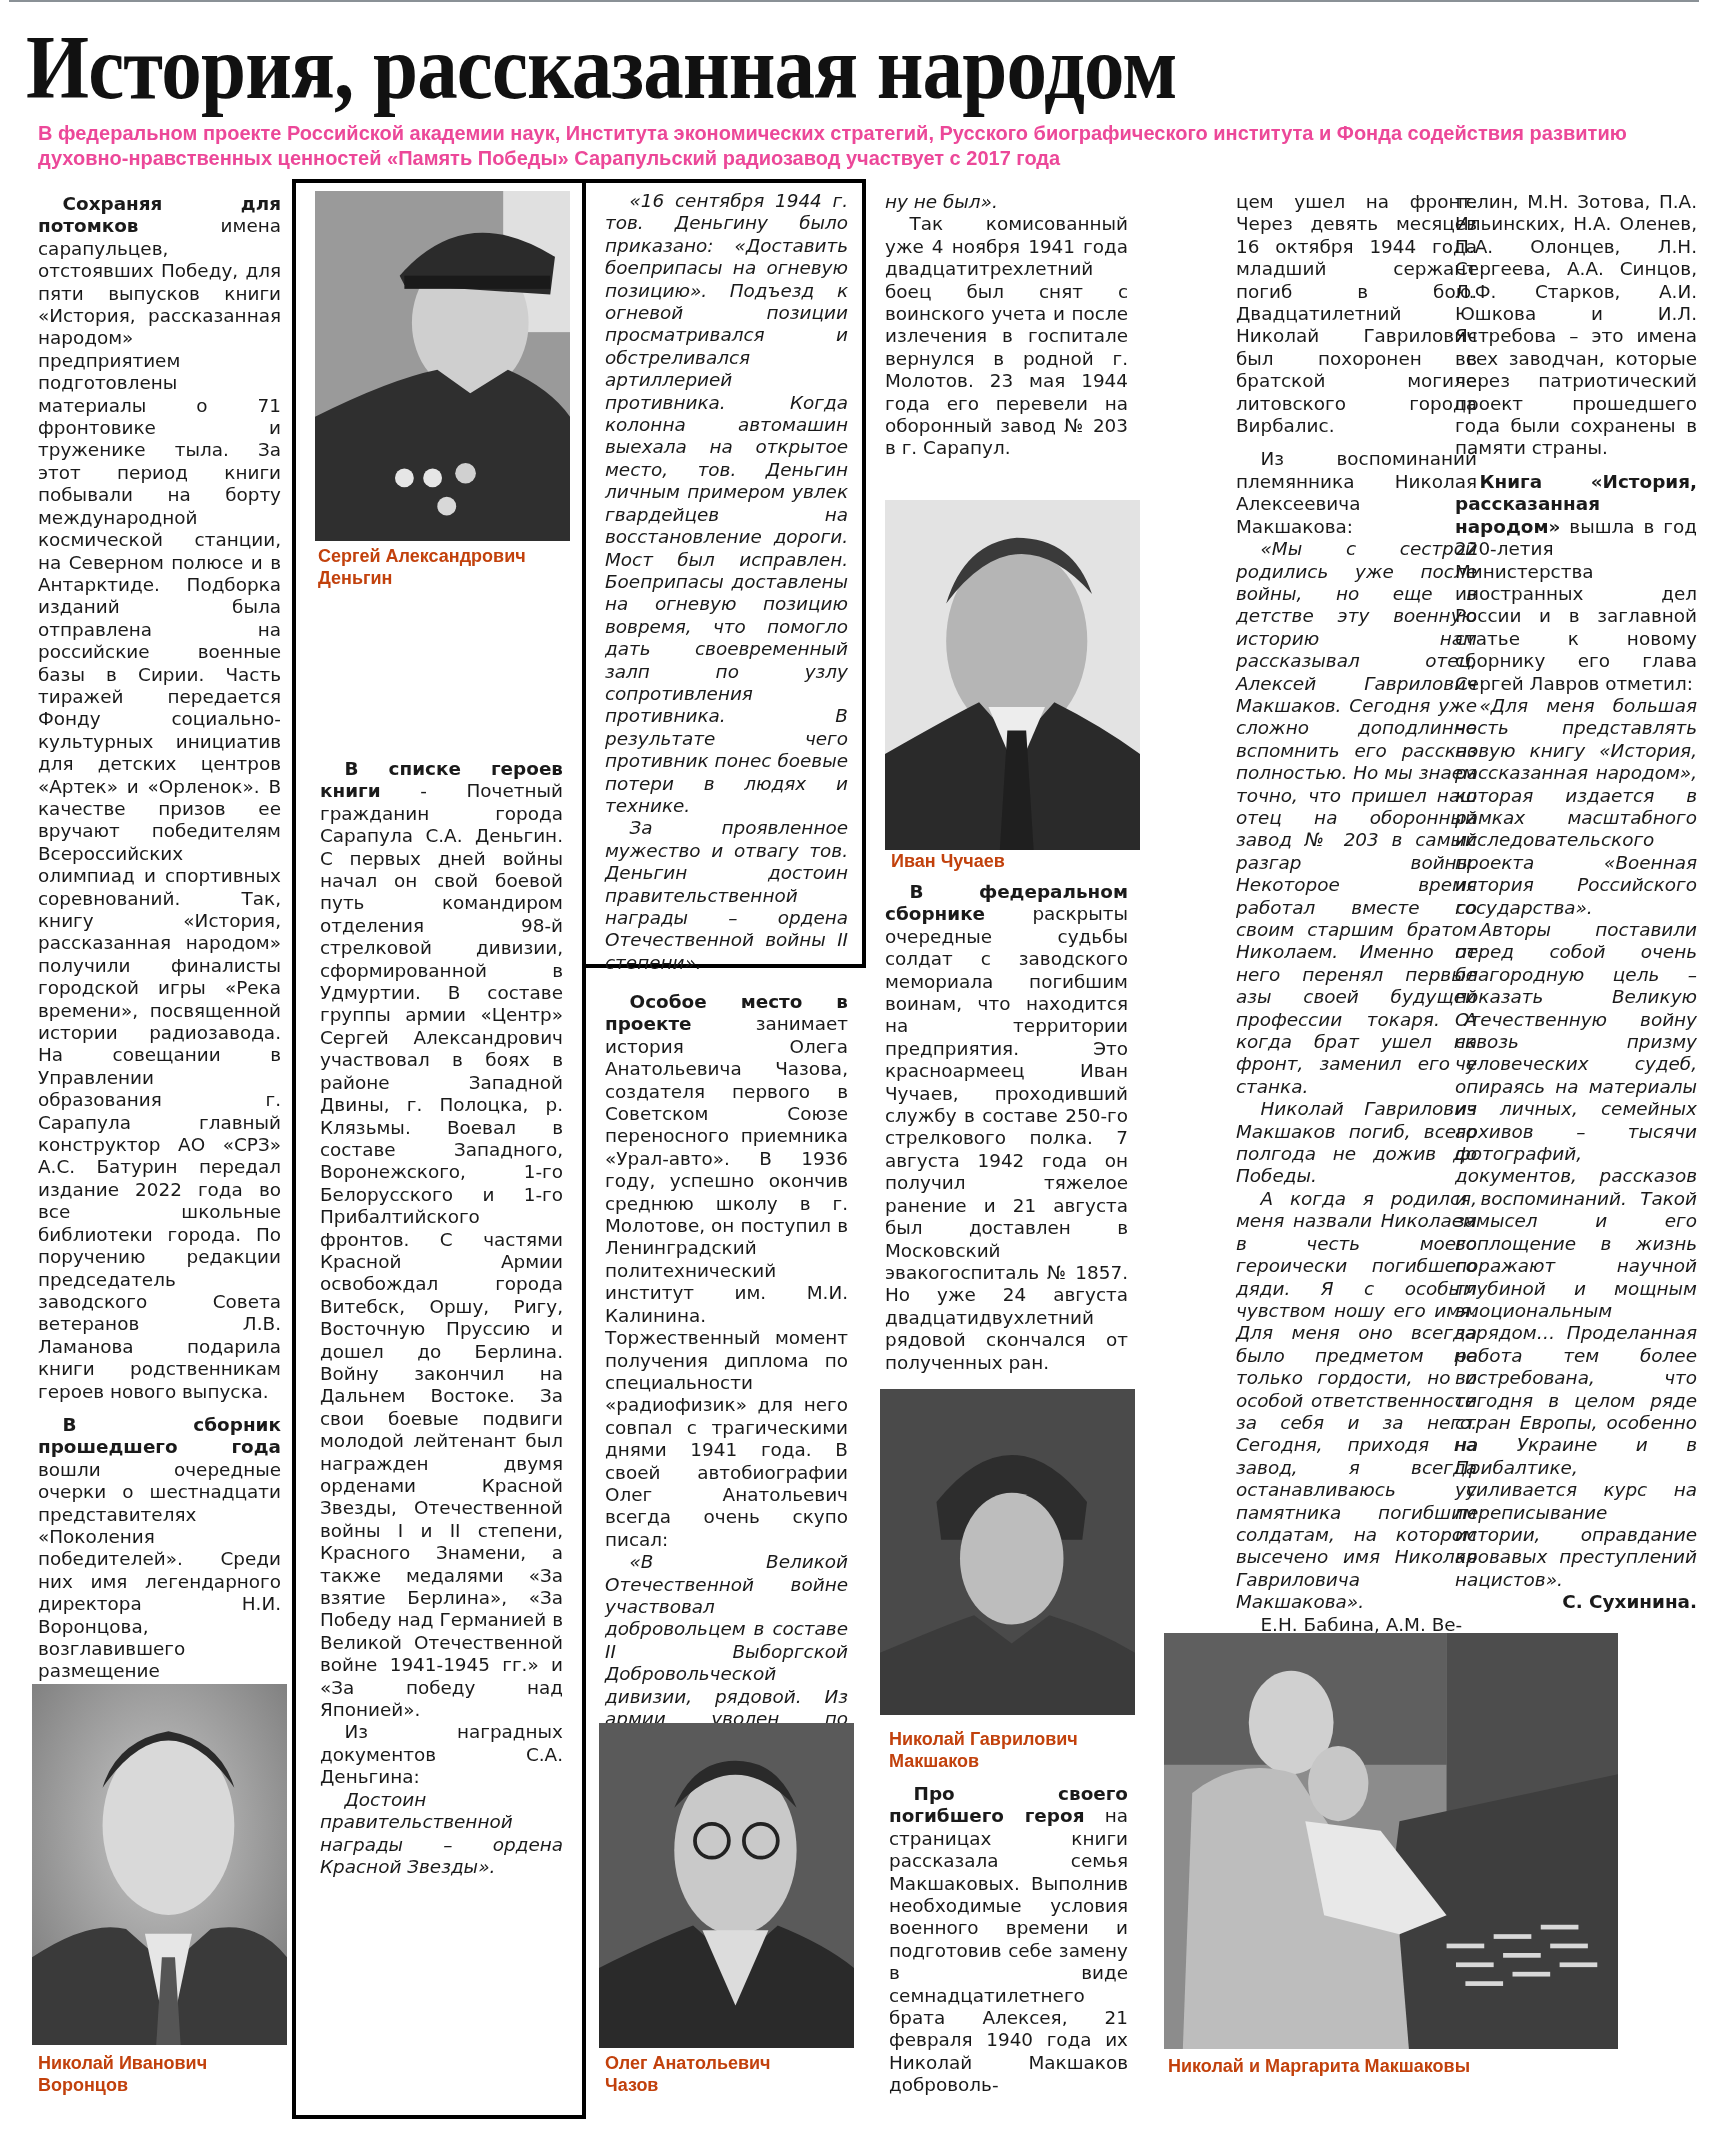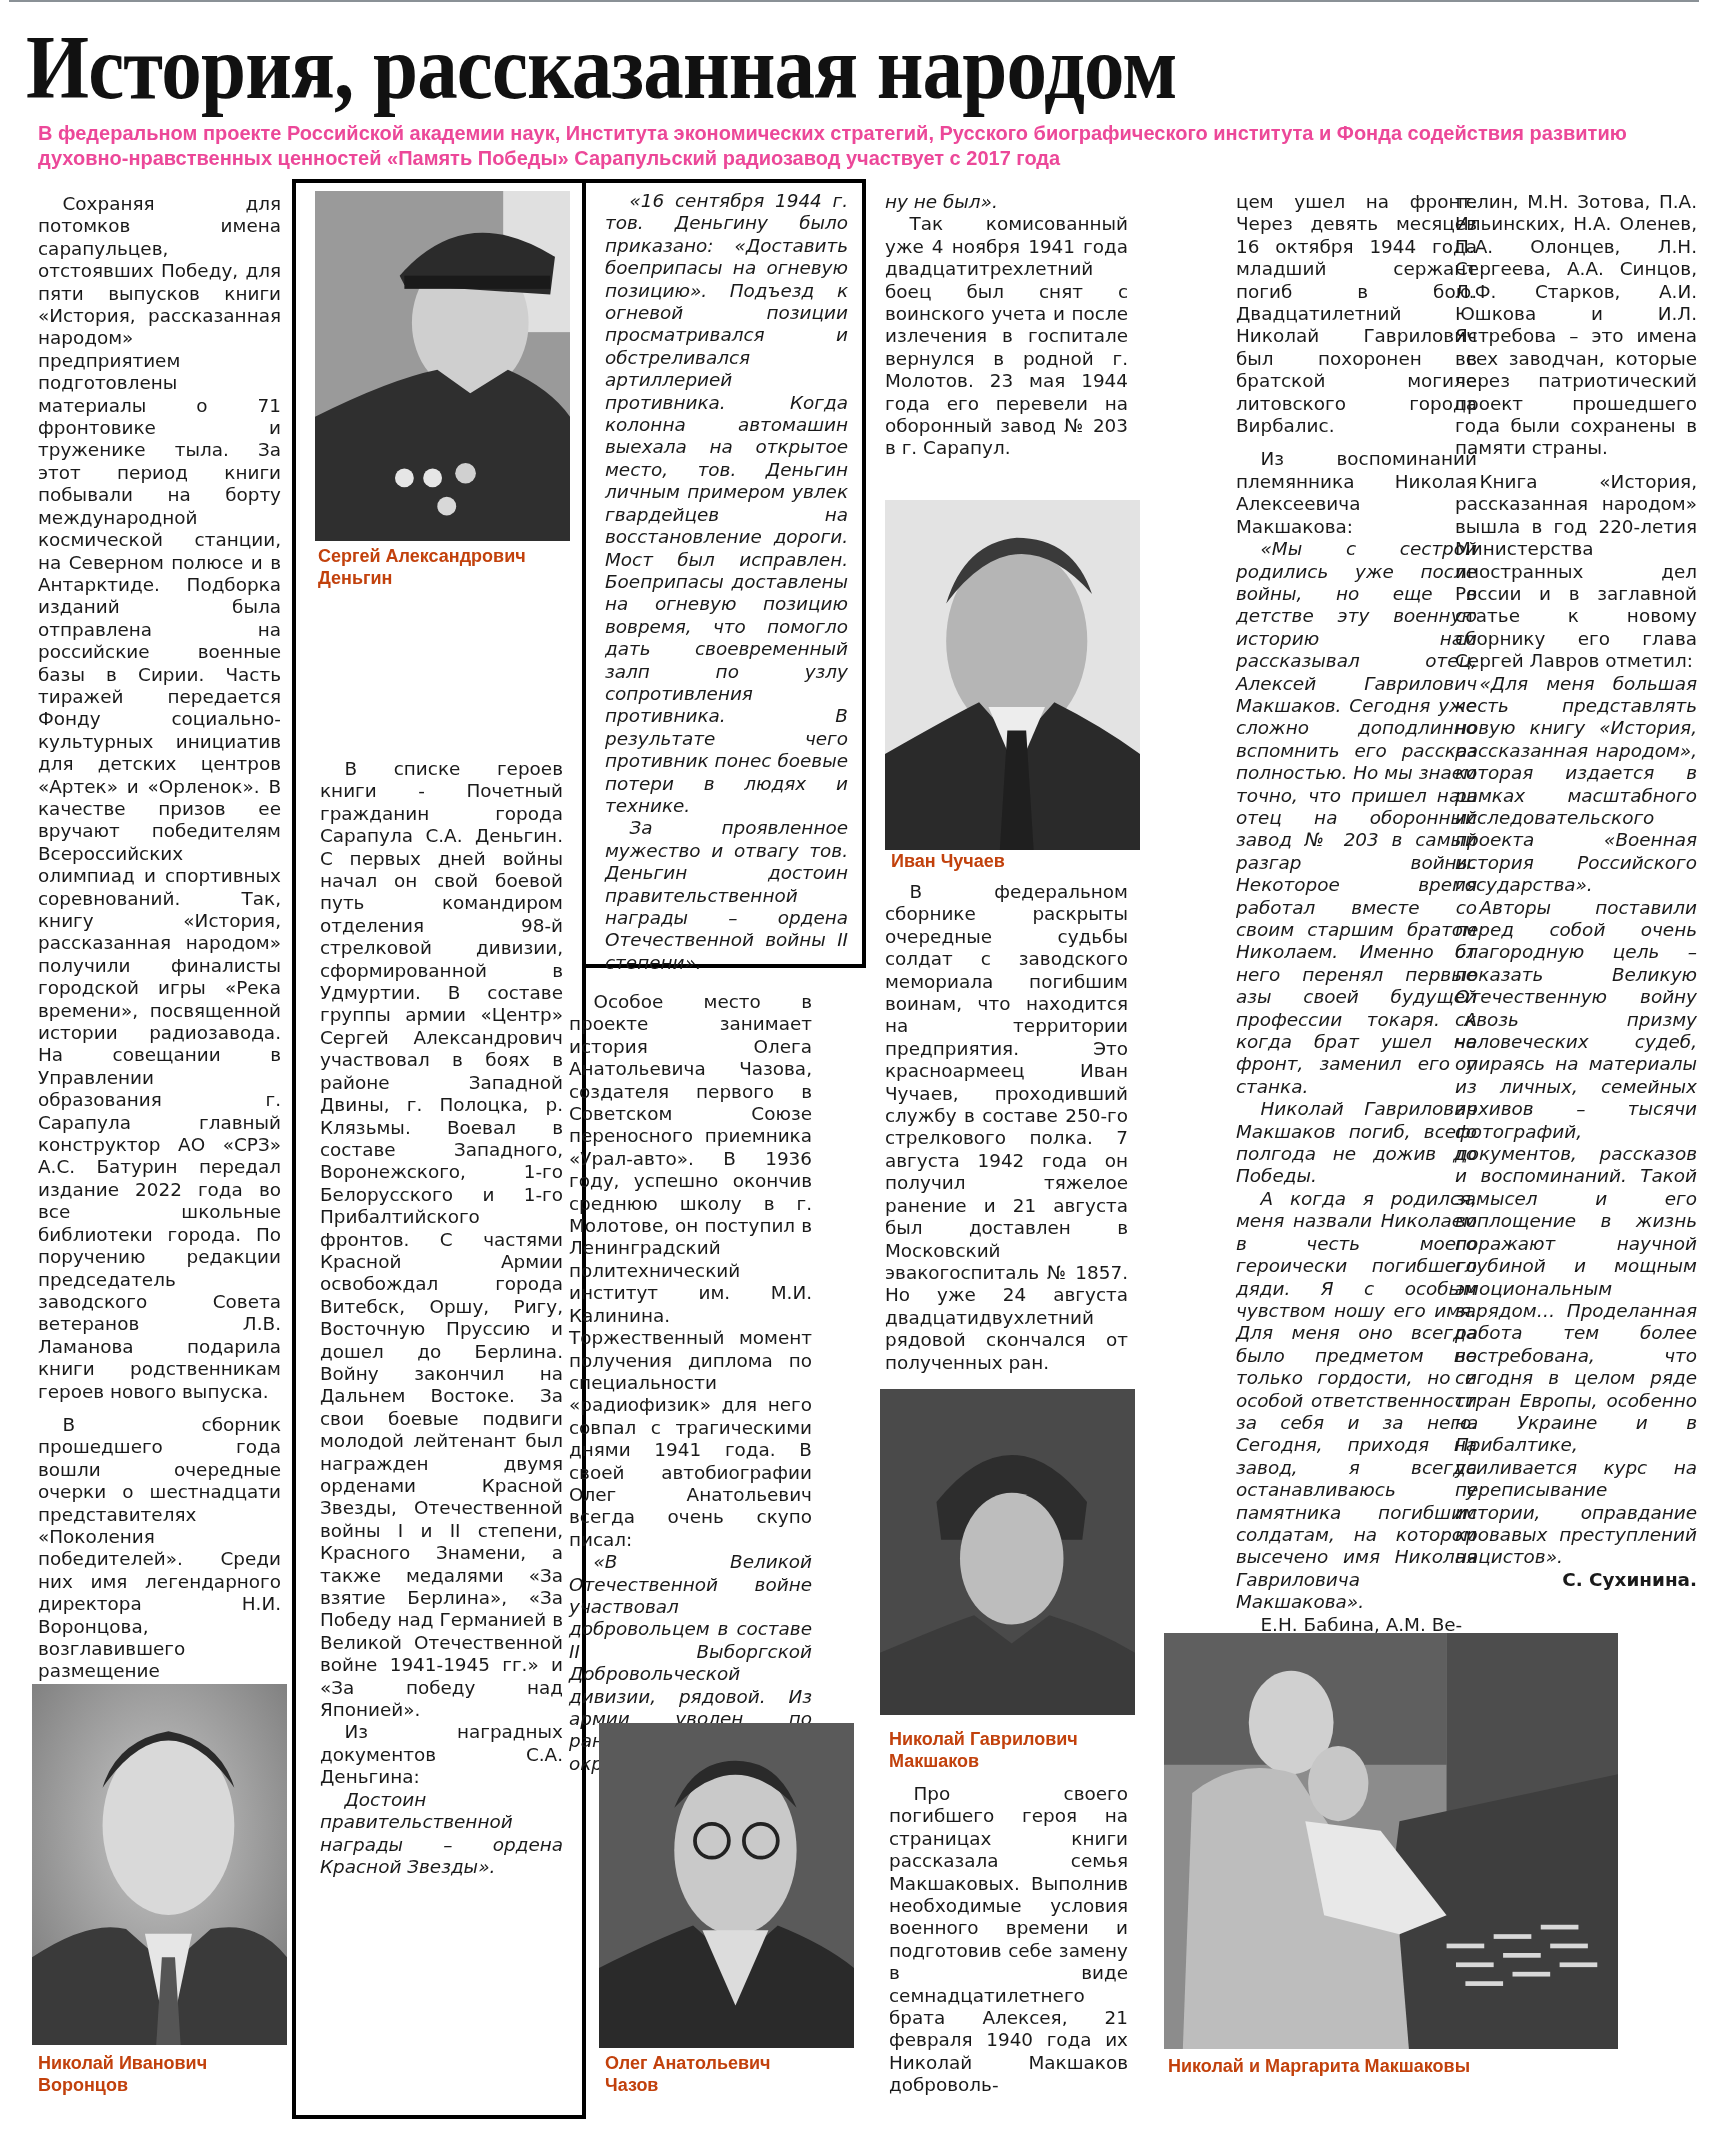--- a/index.html
+++ b/index.html
@@ -5,21 +5,21 @@
   * { box-sizing: border-box; margin: 0; padding: 0; }
   html, body { width: 1733px; height: 2135px; background: #ffffff; overflow: hidden; }
   body { position: relative; font-family: "DejaVu Sans", sans-serif; color: #1a1a1a; }
   .topline { position: absolute; left: 9.4px; top: 0; width: 1690px; height: 1.9px; background: #8a9196; }
   .headline { position: absolute; left: 26px; top: 21px; font-family: "Liberation Serif", serif; font-weight: bold; font-size: 90px; line-height: 94px; letter-spacing: -0.9px; transform: scaleX(0.9); transform-origin: left top; white-space: nowrap; color: #111; }
   .lead { position: absolute; left: 38px; top: 121px; width: 1620px; font-family: "Liberation Sans", sans-serif; font-weight: bold; font-size: 20px; line-height: 25.4px; color: #ec4899; }
   .col { position: absolute; font-family: "DejaVu Sans", sans-serif; font-size: 18.4px; line-height: 22.4px; text-align: justify; hyphens: manual; color: #1a1a1a; }
   .col p { text-indent: 24.5px; }
   .col p.noind { text-indent: 0; }
   .col p.gap { margin-top: 11px; }
-  .col b { font-weight: normal; }
+  .col b { font-weight: bold; }
   .col i, .it { font-style: italic; }
   .box { position: absolute; border: 4.7px solid #000; }
   .photo { position: absolute; overflow: hidden; }
   .caption { position: absolute; font-family: "Liberation Sans", sans-serif; font-weight: bold; font-size: 18px; line-height: 21.7px; color: #c2410c; }
   .ph-bg { width: 100%; height: 100%; }
 </style>
 </head>
 <body>
 
 <div class="topline"></div>
@@ -78,21 +78,21 @@
 <div class="col" style="left:320px; top:758px; width:243px;">
   <p><b>В списке героев книги</b><span> - Почетный гражданин города Сарапула С.А. Деньгин. С первых дней войны начал он свой боевой путь командиром отделения 98-й стрелковой дивизии, сформированной в Удмуртии. В составе группы армии «Центр» Сергей Александрович участвовал в боях в районе Западной Двины, г. Полоцка, р. Клязьмы. Воевал в составе Западного, Воронежского, 1-го Белорусского и 1-го Прибалтийского фронтов. С частями Красной Армии освобождал города Витебск, Оршу, Ригу, Восточную Пруссию и дошел до Берлина. Войну закончил на Дальнем Востоке. За свои боевые подвиги молодой лейтенант был награжден двумя орденами Красной Звезды, Отечественной войны I и II степени, Красного Знамени, а также медалями «За взятие Берлина», «За Победу над Германией в Великой Отечественной войне 1941-1945 гг.» и «За победу над Японией».</span></p>
   <p>Из наградных документов С.А. Деньгина:</p>
   <p class="it">Достоин правительственной награды – ордена Красной Звезды».</p>
 </div>
 
 <div class="col" style="left:605px; top:190px; width:243px;">
   <p class="it">«16 сентября 1944 г. тов. Деньгину было приказано: «Доставить боеприпасы на огневую позицию». Подъезд к огневой позиции просматривался и обстреливался артиллерией противника. Когда колонна автомашин выехала на открытое место, тов. Деньгин личным примером увлек гвардейцев на восстановление дороги. Мост был исправлен. Боеприпасы доставлены на огневую позицию вовремя, что помогло дать своевременный залп по узлу сопротивления противника. В результате чего противник понес боевые потери в людях и технике.</p>
   <p class="it">За проявленное мужество и отвагу тов. Деньгин достоин правительственной награды – ордена Отечественной войны II степени».</p>
 </div>
-<div class="col" style="left:569px; top:991px; width:243px;">
+<div class="col" style="left:605px; top:991px; width:243px;">
   <p><b>Особое место в проекте</b><span> занимает история Олега Анатольевича Чазова, создателя первого в Советском Союзе переносного приемника «Урал-авто». В 1936 году, успешно окончив среднюю школу в г. Молотове, он поступил в Ленинградский политехнический институт им. М.И. Калинина. Торжественный момент получения диплома по специальности «радиофизик» для него совпал с трагическими днями 1941 года. В своей автобиографии Олег Анатольевич всегда очень скупо писал:</span></p>
   <p class="it">«В Великой Отечественной войне участвовал добровольцем в составе II Выборгской Добровольческой дивизии, рядовой. Из армии уволен по ранению в 1941 году. В окружении и пле-</p>
 </div>
 
 <div class="photo" style="left:599px; top:1723px; width:255px; height:325px;">
   <svg class="ph-bg" viewBox="0 0 271 345" preserveAspectRatio="none">
     <rect width="271" height="345" fill="#5a5a5a"></rect>
     <ellipse cx="145" cy="135" rx="65" ry="90" fill="#c9c9c9"></ellipse>
     <path d="M80 90 Q145 20 210 90 Q190 40 145 40 Q100 40 80 90Z" fill="#2a2a2a"></path>
     <circle cx="120" cy="125" r="18" fill="none" stroke="#222" stroke-width="4"></circle>

